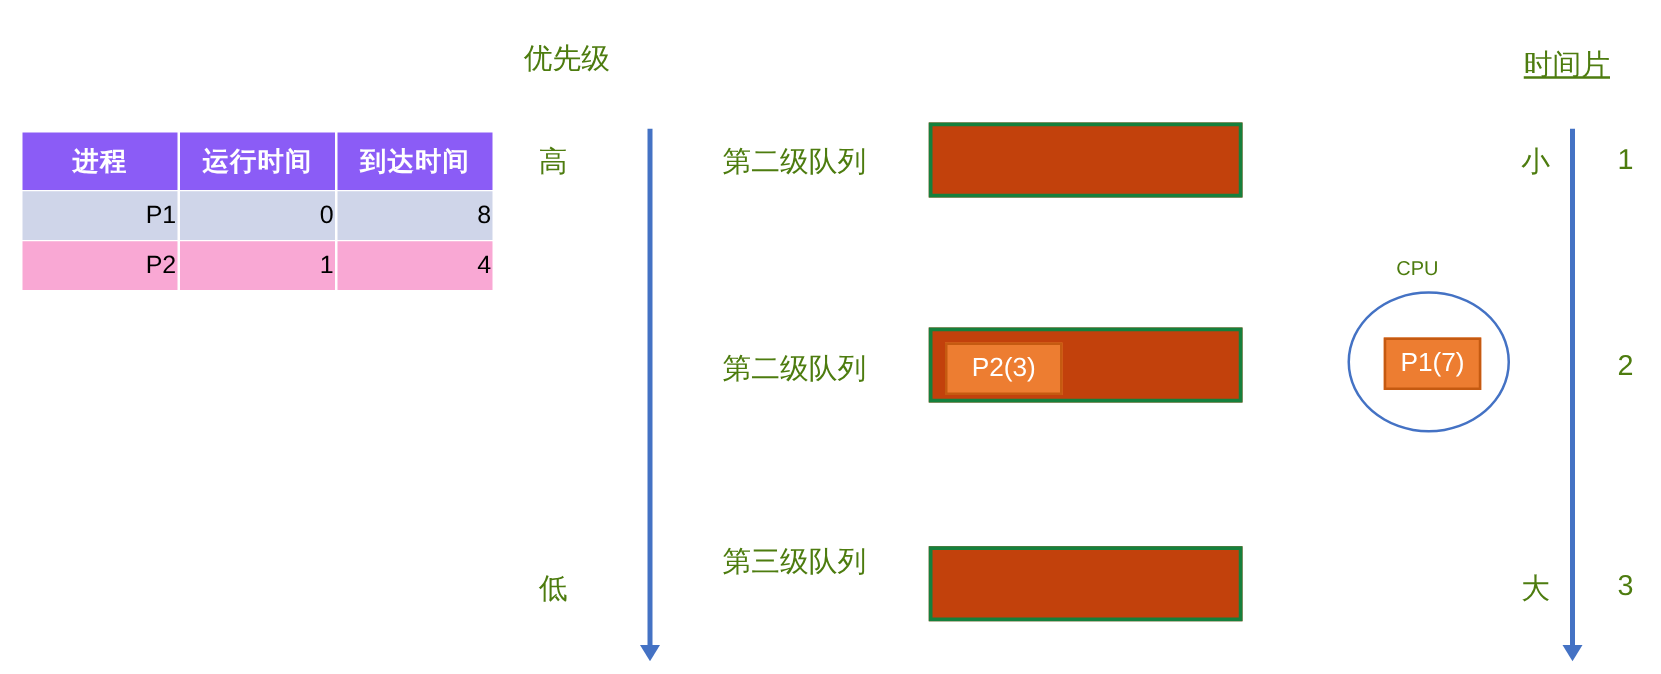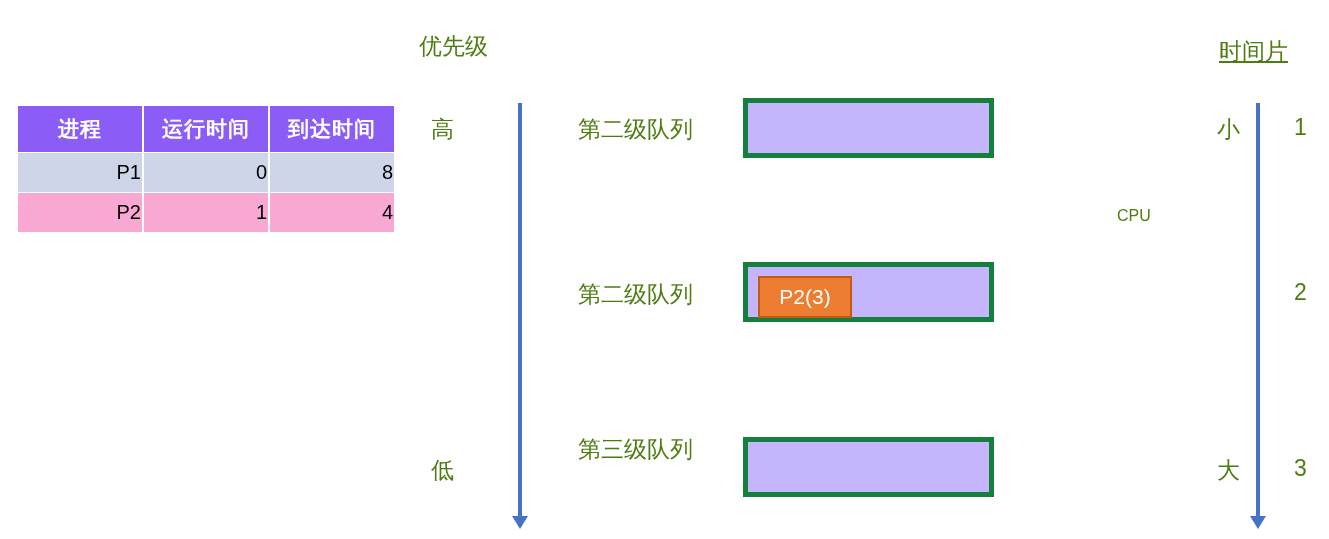--- a/index.html
+++ b/index.html
@@ -73,22 +73,22 @@
     height: 0;
     border-left: 8px solid transparent;
     border-right: 8px solid transparent;
     border-top: 13px solid #4472C4;
   }
 
   
   .queue-box {
     position: absolute;
     box-sizing: border-box;
-    background: #c4b5fd;
-    border: 5px solid #15803d;
+    background: #c2410c;
+    border: 3px solid #15803d;
   }
 
   
   .proc-chip {
     position: absolute;
     box-sizing: border-box;
     background: #ED7D31;
     border: 2px solid #C55A11;
     color: #ffffff;
     font-size: 21px;
@@ -149,20 +149,23 @@
   <div class="queue-box" style="left:743px; top:98px; width:251px; height:60px;"></div>
 
   <div class="queue-box" style="left:743px; top:262px; width:251px; height:60px;">
     <div class="proc-chip" style="left:10px; top:9px; width:94px; height:42px;">P2(3)</div>
   </div>
 
   <div class="queue-box" style="left:743px; top:437px; width:251px; height:60px;"></div>
 
   <div class="lbl lbl-cpu" style="left:1117px; top:178px;">CPU</div>
 
+  <div id="cpu-circle" style="left:1078px; top:233px; width:130px; height:113px;">
+    <div class="proc-chip" style="left:27px; top:35px; width:78px; height:42px;">P1(7)</div>
+  </div>
 
   <div class="lbl lbl-cn-title" style="left:1219px; top:36px;text-decoration:underline;">时间片</div>
 
   <div class="lbl lbl-cn" style="left:1217px; top:114px;">小</div>
 
   <div class="lbl lbl-cn" style="left:1217px; top:455px;">大</div>
 
   <div class="v-arrow" style="left:1256px; top:103px; height:415px;"></div>
   <div class="v-arrow-head" style="left:1250px; top:516px;"></div>
 

